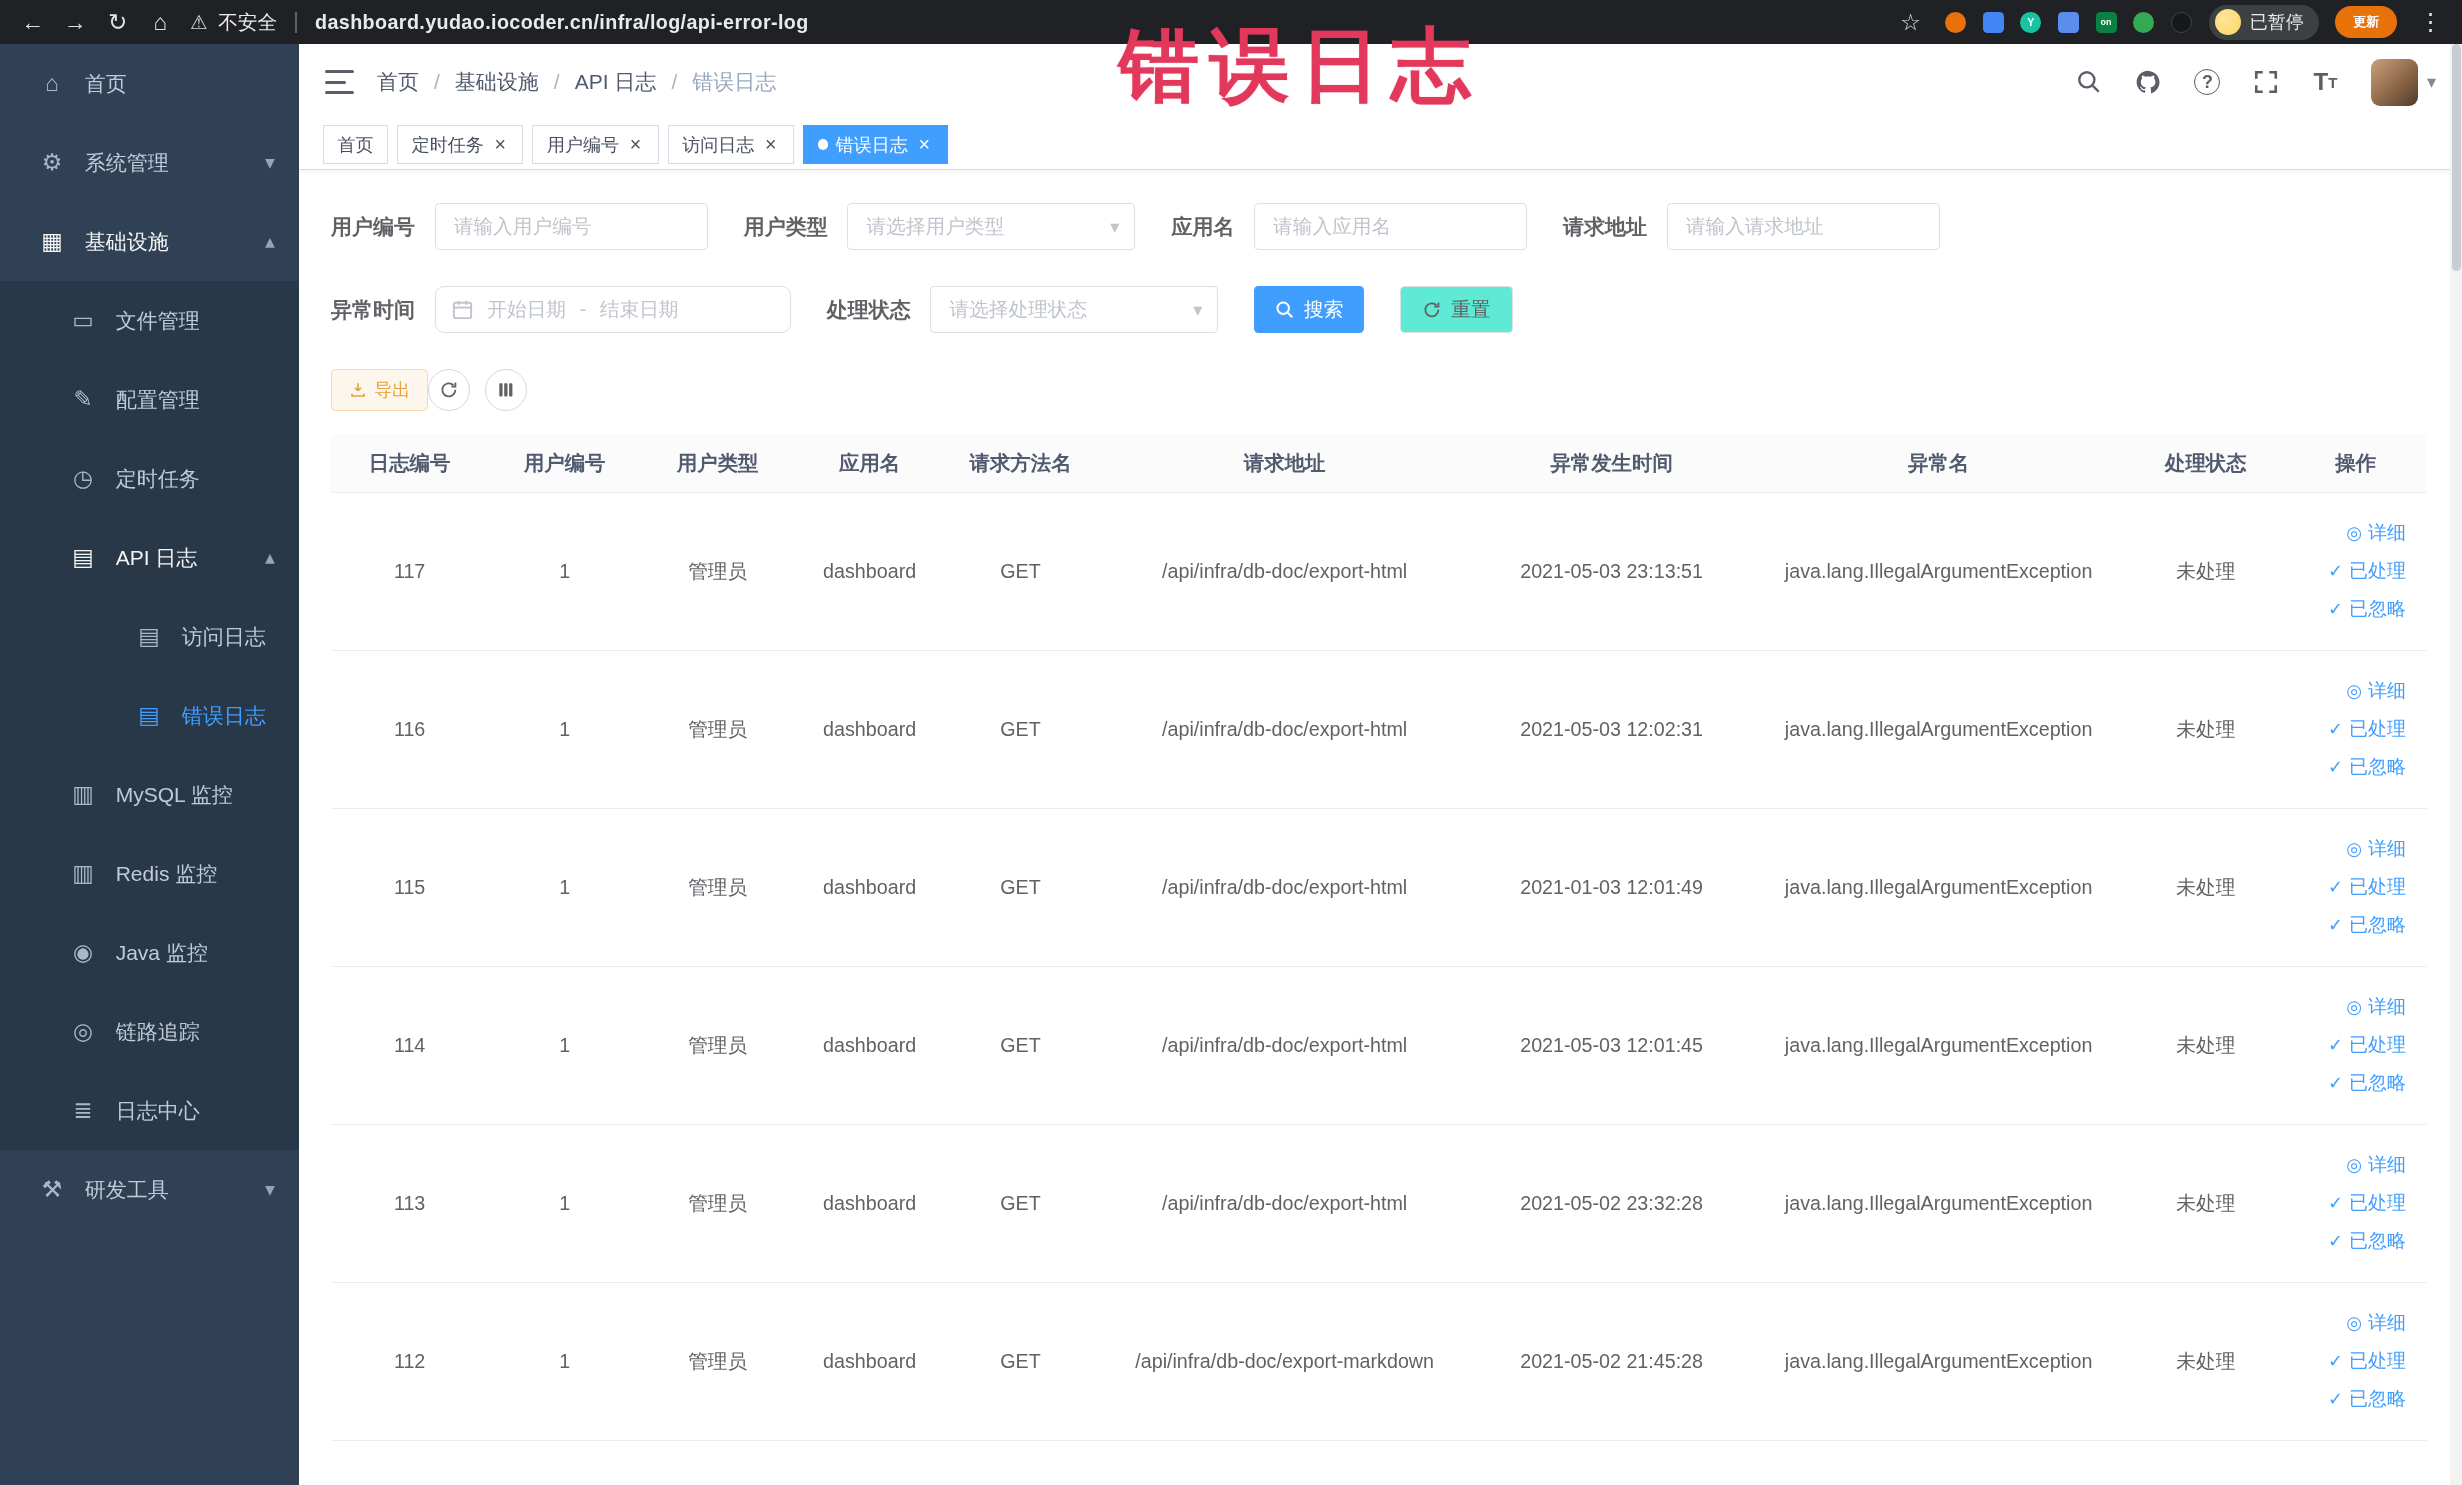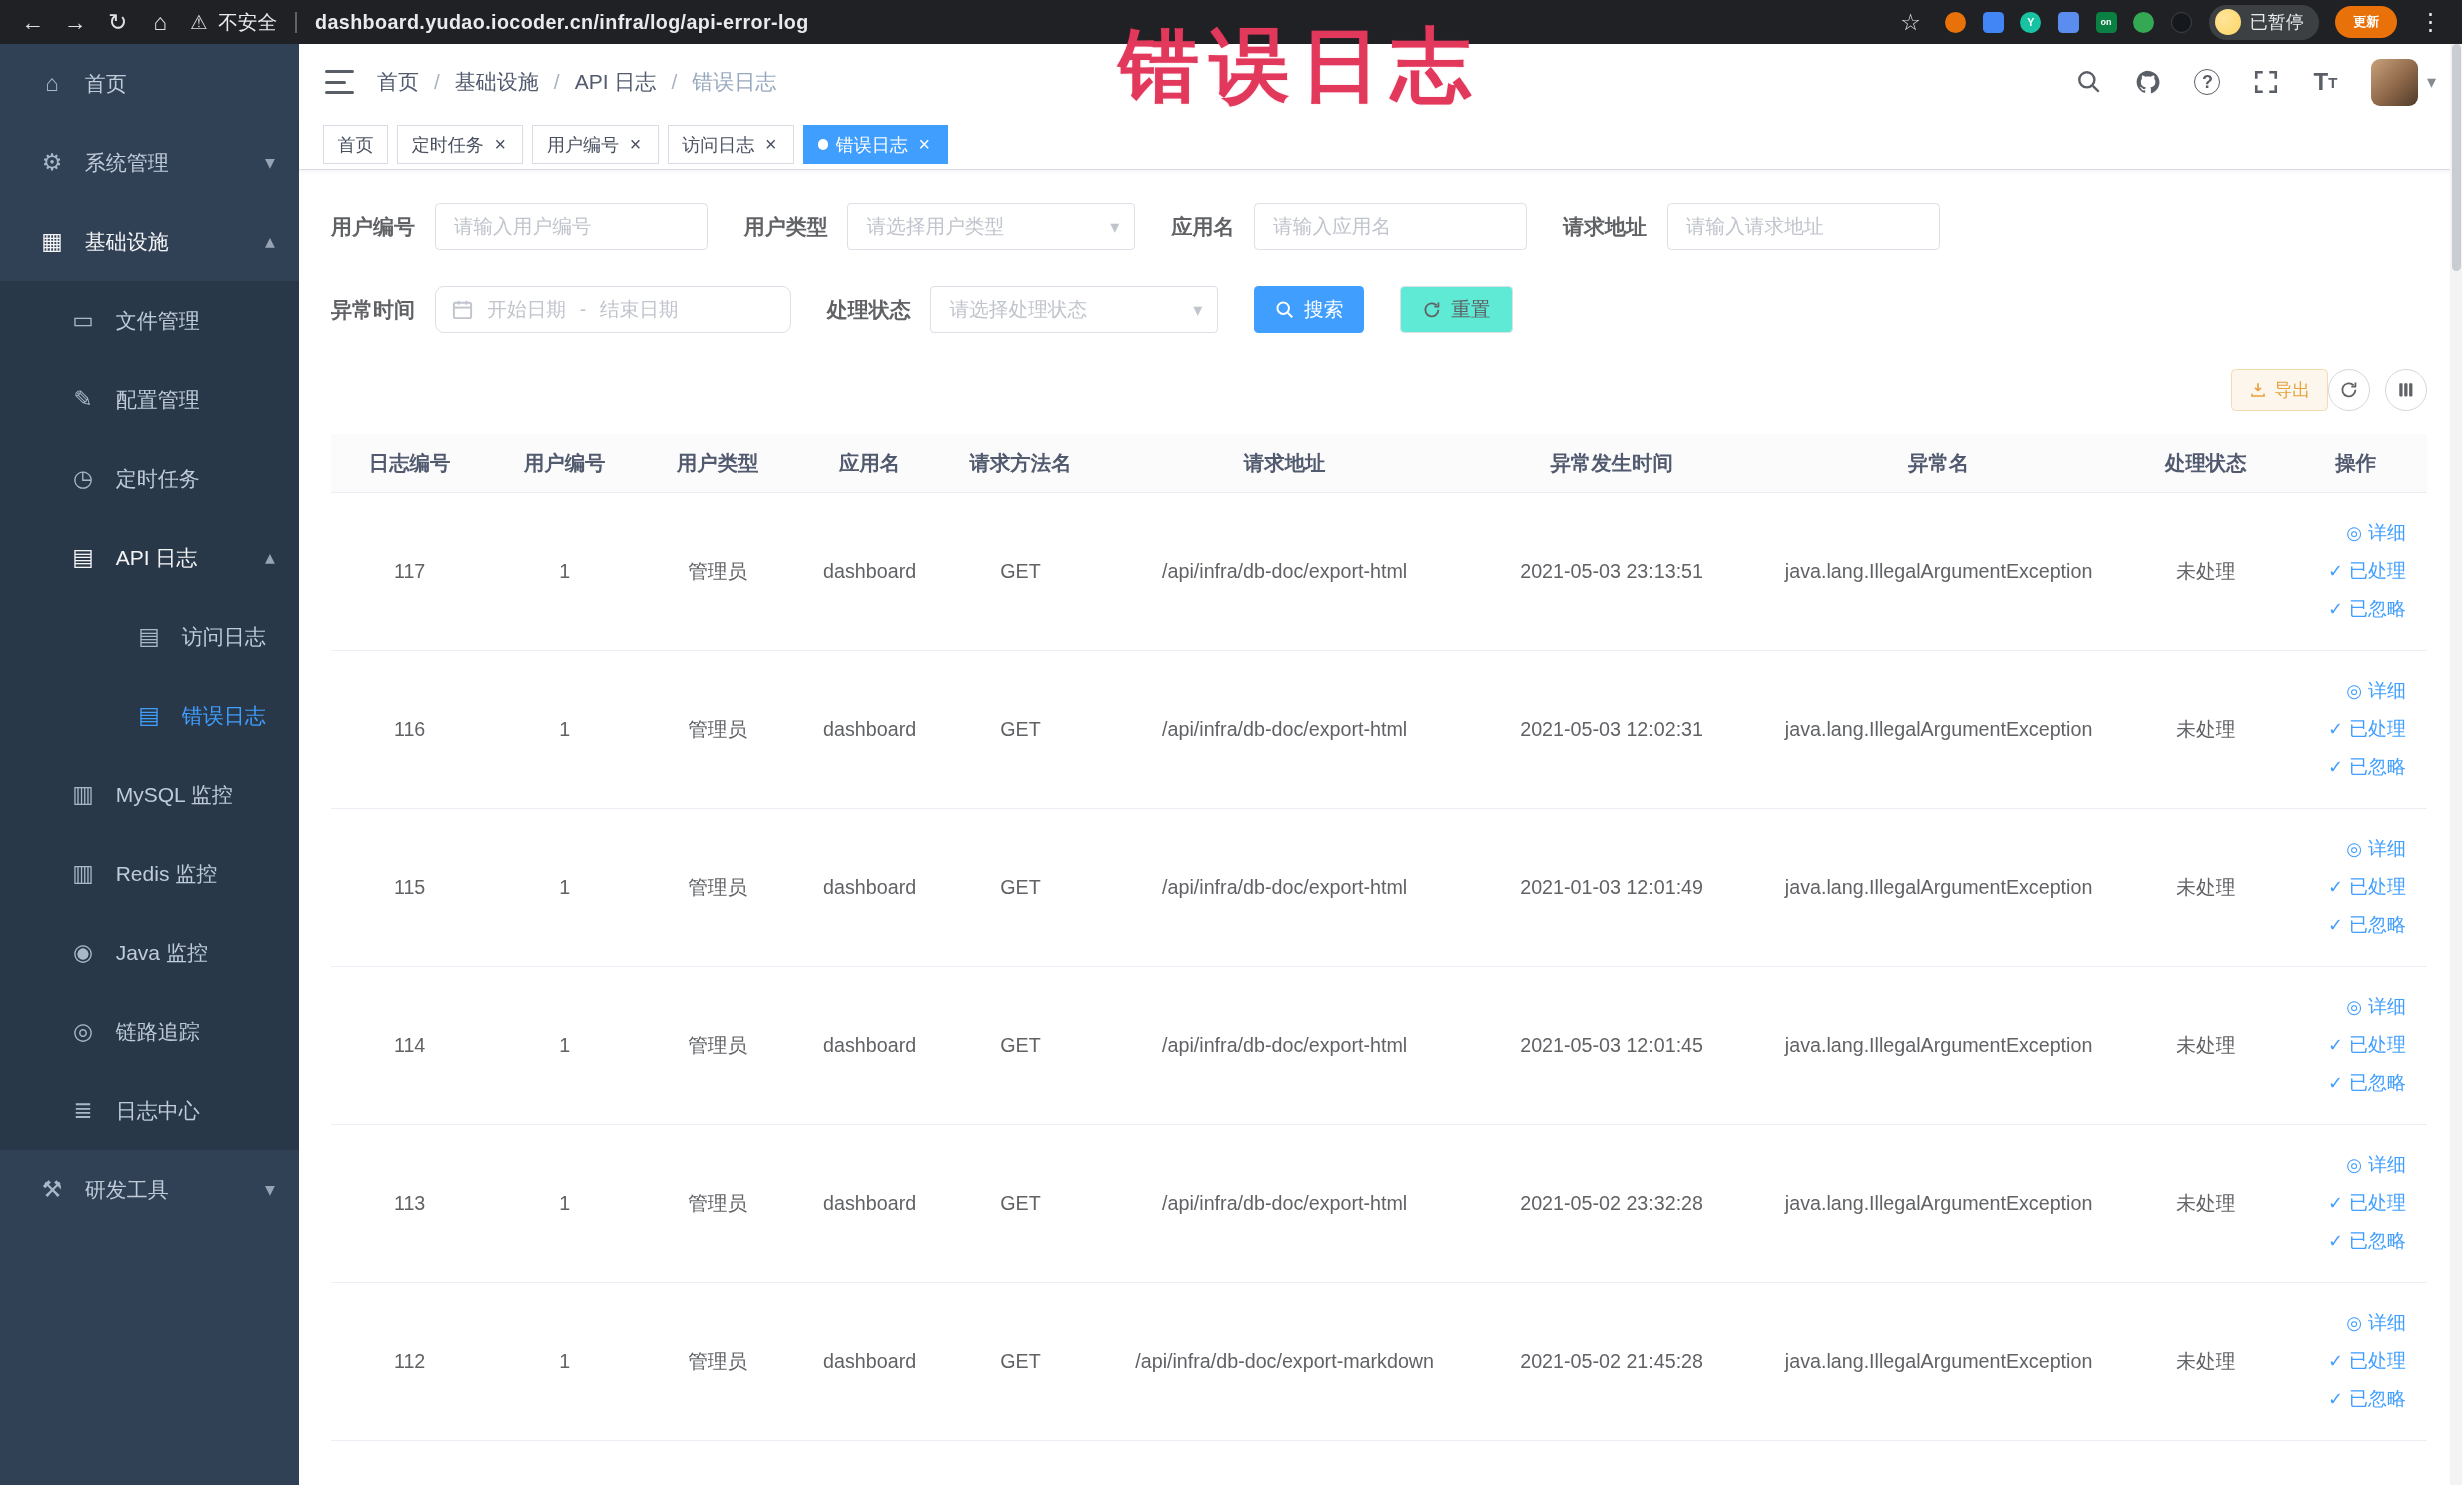--- a/index.html
+++ b/index.html
@@ -85,21 +85,21 @@
   .w360{width:273px;}
   .f-select{height:47px;width:288px;border:0.8px solid #dcdfe6;border-radius:4px;padding:0 15px 0 18px;display:flex;align-items:center;justify-content:space-between;color:#c0c4cc;font-size:19.7px;cursor:pointer;background:#fff;}
   .f-select .caret{color:#c0c4cc;font-size:18px;}
   .f-date{height:47px;width:356px;border:0.8px solid #dcdfe6;border-radius:9px;padding:0 15px;display:flex;align-items:center;gap:13.6px;color:#c0c4cc;font-size:19.7px;background:#fff;cursor:pointer;}
   .f-date svg{width:23px;height:23px;flex-shrink:0;}
   .f-date .dsep{color:#c0c4cc;}
   .btn{height:47px;border-radius:4.5px;font-size:19.7px;padding:0 21px;display:inline-flex;align-items:center;gap:9px;cursor:pointer;border:none;font-family:inherit;}
   .btn svg{width:19.7px;height:19.7px;}
   .btn-primary{background:var(--accent);color:#fff;margin-right:4px;}
   .btn-plain{background:#5eead4;border:0.8px solid #dcdfe6;color:#606266;margin-left:32px;}
-  .toolbar{display:flex;align-items:center;justify-content:flex-end;margin-bottom:23px;}
+  .toolbar{display:flex;align-items:center;justify-content:flex-start;margin-bottom:23px;}
   .btn-warning{height:42px;border-radius:4.5px;padding:0 16.7px;font-size:18px;display:inline-flex;align-items:center;gap:7.6px;color:var(--warning);background:#fdf6ec;border:0.8px solid #f5dab1;cursor:pointer;font-family:inherit;}
   .btn-warning svg{width:18px;height:18px;}
   .tool-circles{display:flex;align-items:center;gap:15px;}
   .circle-btn{width:42px;height:42px;border-radius:50%;border:0.8px solid #d4d7dc;background:#fff;color:#606266;display:flex;align-items:center;justify-content:center;cursor:pointer;}
   .circle-btn svg{width:19.7px;height:19.7px;}
 
   
   table{width:100%;table-layout:fixed;border-collapse:collapse;}
   th{height:58px;font-size:20.4px;font-weight:700;color:#515a6e;border-bottom:0.8px solid #ebeef5;background:#fbfbfc;text-align:center;padding:0 6px;}
   td{height:158px;border-bottom:0.8px solid #ebeef5;font-size:19.7px;color:#606266;text-align:center;padding:0 6px;overflow:hidden;white-space:nowrap;text-overflow:ellipsis;}

